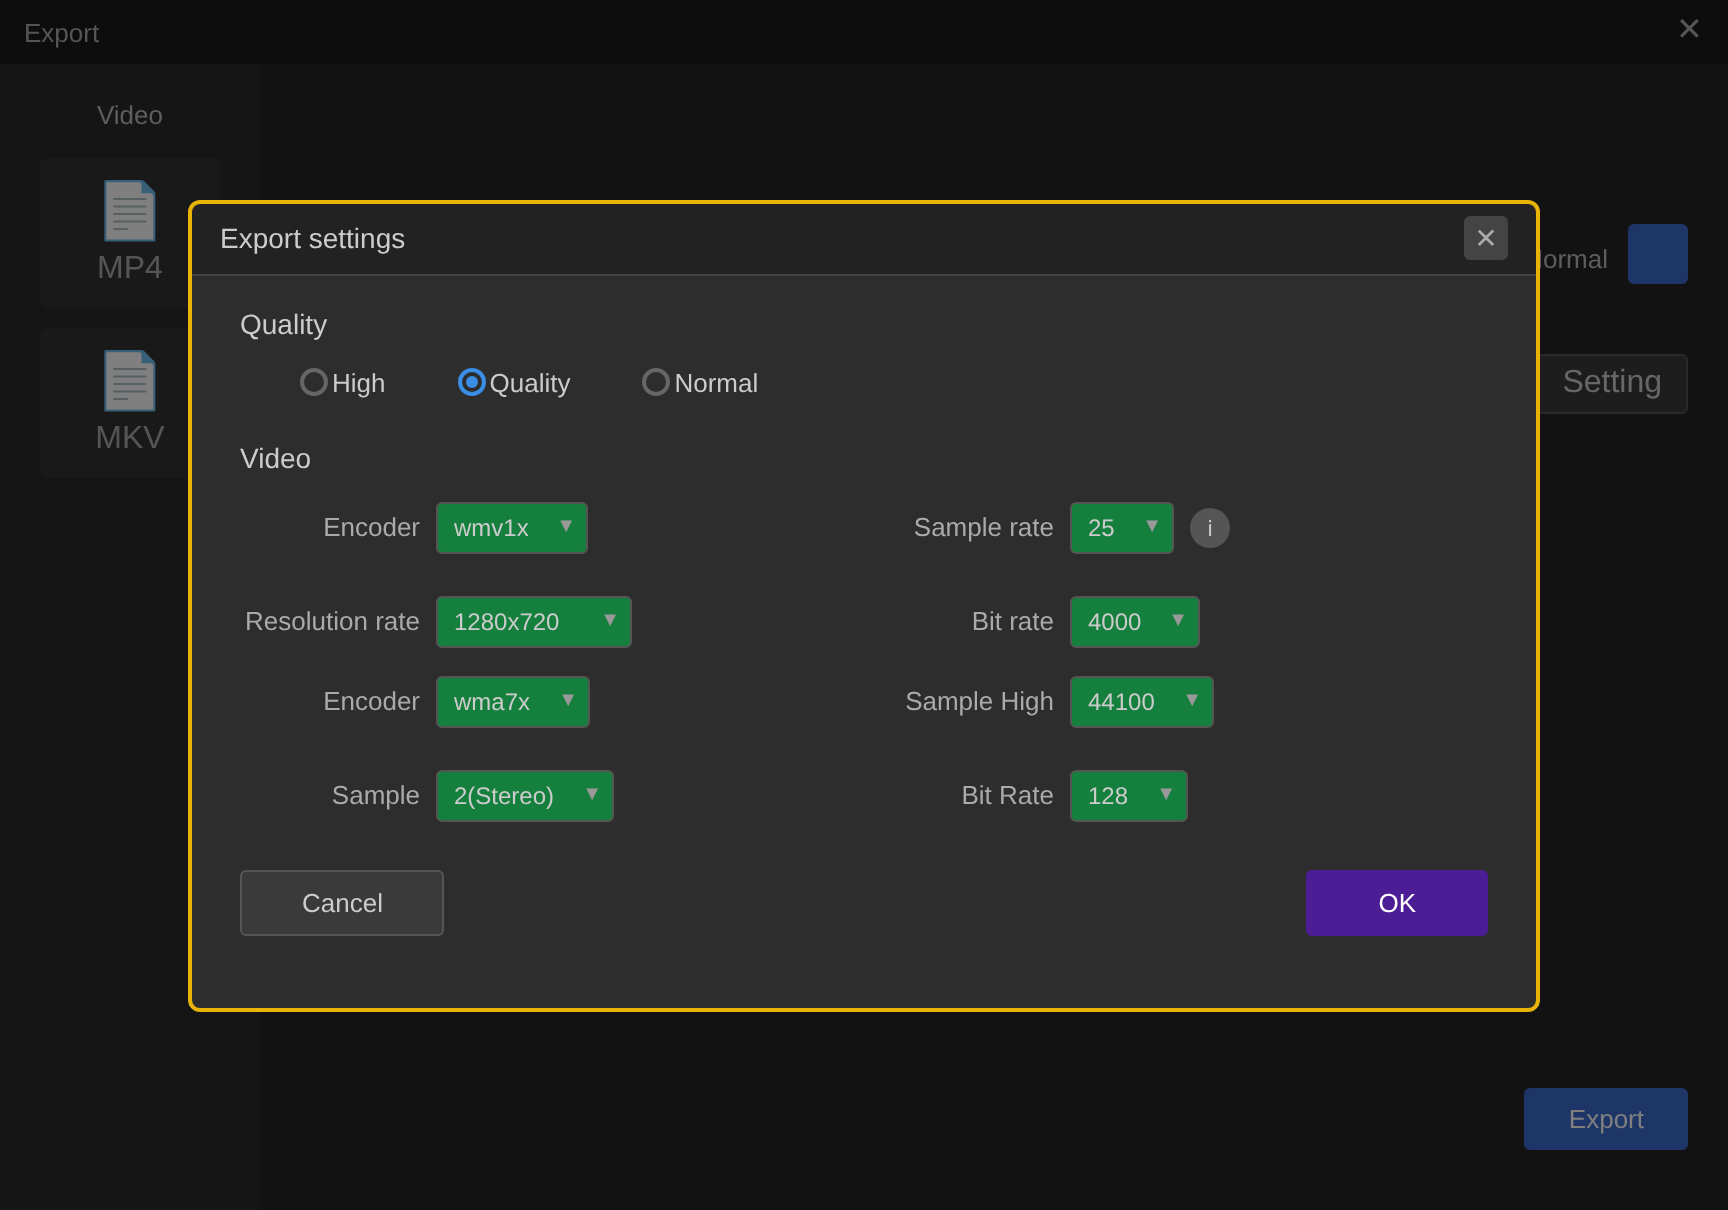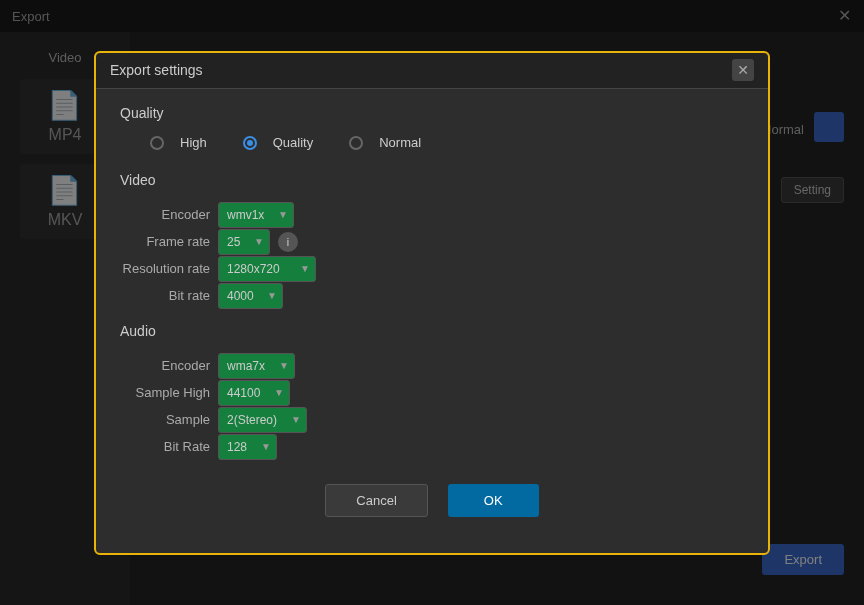--- a/index.html
+++ b/index.html
@@ -114,21 +114,21 @@
     .main-setting-btn {
       position: absolute;
       right: 20px;
       top: 145px;
       background: #3a3a3a;
       border: 1px solid #555;
       color: #ccc;
       padding: 5px 12px;
       border-radius: 3px;
       cursor: pointer;
-      font-size: 12px;
+      font-size: 16px;
     }
 
     .export-btn {
       position: absolute;
       right: 20px;
       bottom: 30px;
       background: #3a6acf;
       border: none;
       color: #fff;
       padding: 8px 22px;
@@ -203,22 +203,22 @@
     .quality-row {
       display: flex;
       align-items: center;
       gap: 36px;
       margin-bottom: 22px;
       padding-left: 30px;
     }
 
     .radio-option {
       display: flex;
-      align-items: flex-end;
-      gap: 16px;
+      align-items: flex-start;
+      gap: 2px;
       cursor: pointer;
     }
 
     .radio-circle {
       width: 14px;
       height: 14px;
       border-radius: 50%;
       border: 2px solid #666;
       display: flex;
       align-items: center;
@@ -289,49 +289,49 @@
       flex-shrink: 0;
     }
 
     .section-divider {
       margin: 8px 0 14px 0;
     }
 
     
     .buttons-row {
       display: flex;
-      justify-content: center;
+      justify-content: space-between;
       gap: 20px;
       margin-top: 24px;
     }
 
     .btn-cancel {
       background: #3a3a3a;
       border: 1px solid #555;
       color: #ccc;
       padding: 8px 30px;
       border-radius: 3px;
       cursor: pointer;
       font-size: 13px;
     }
 
     .btn-ok {
-      background: #0369a1;
+      background: #4c1d95;
       border: none;
       color: #fff;
       padding: 8px 36px;
       border-radius: 3px;
       cursor: pointer;
       font-size: 13px;
     }
 
     .fields-grid {
       display: grid;
-      grid-template-columns: 1fr;
-      gap: 1px 10px;
+      grid-template-columns: 1fr 1fr;
+      gap: 21px 10px;
       margin-bottom: 8px;
     }
 
     .field-item {
       display: flex;
       align-items: center;
       gap: 8px;
     }
 
     .field-item .field-label {
@@ -406,21 +406,21 @@
           <select>
             <option>wmv1x</option>
             <option>wmv2</option>
             <option>wmv3</option>
           </select>
           <span class="select-arrow">▼</span>
         </div>
       </div>
 
       <div class="field-item">
-        <span class="field-label">Frame rate</span>
+        <span class="field-label">Sample rate</span>
         <div class="select-wrapper">
           <select>
             <option>25</option>
             <option>30</option>
             <option>24</option>
             <option>60</option>
           </select>
           <span class="select-arrow">▼</span>
         </div>
         <div class="info-icon">ℹ</div>
@@ -446,21 +446,20 @@
             <option>2000</option>
             <option>6000</option>
             <option>8000</option>
           </select>
           <span class="select-arrow">▼</span>
         </div>
       </div>
     </div>
 
     <div class="section-divider"></div>
-    <div class="section-title">Audio</div>
 
     <div class="fields-grid">
 
       <div class="field-item">
         <span class="field-label">Encoder</span>
         <div class="select-wrapper">
           <select>
             <option>wma7x</option>
             <option>aac</option>
             <option>mp3</option>

